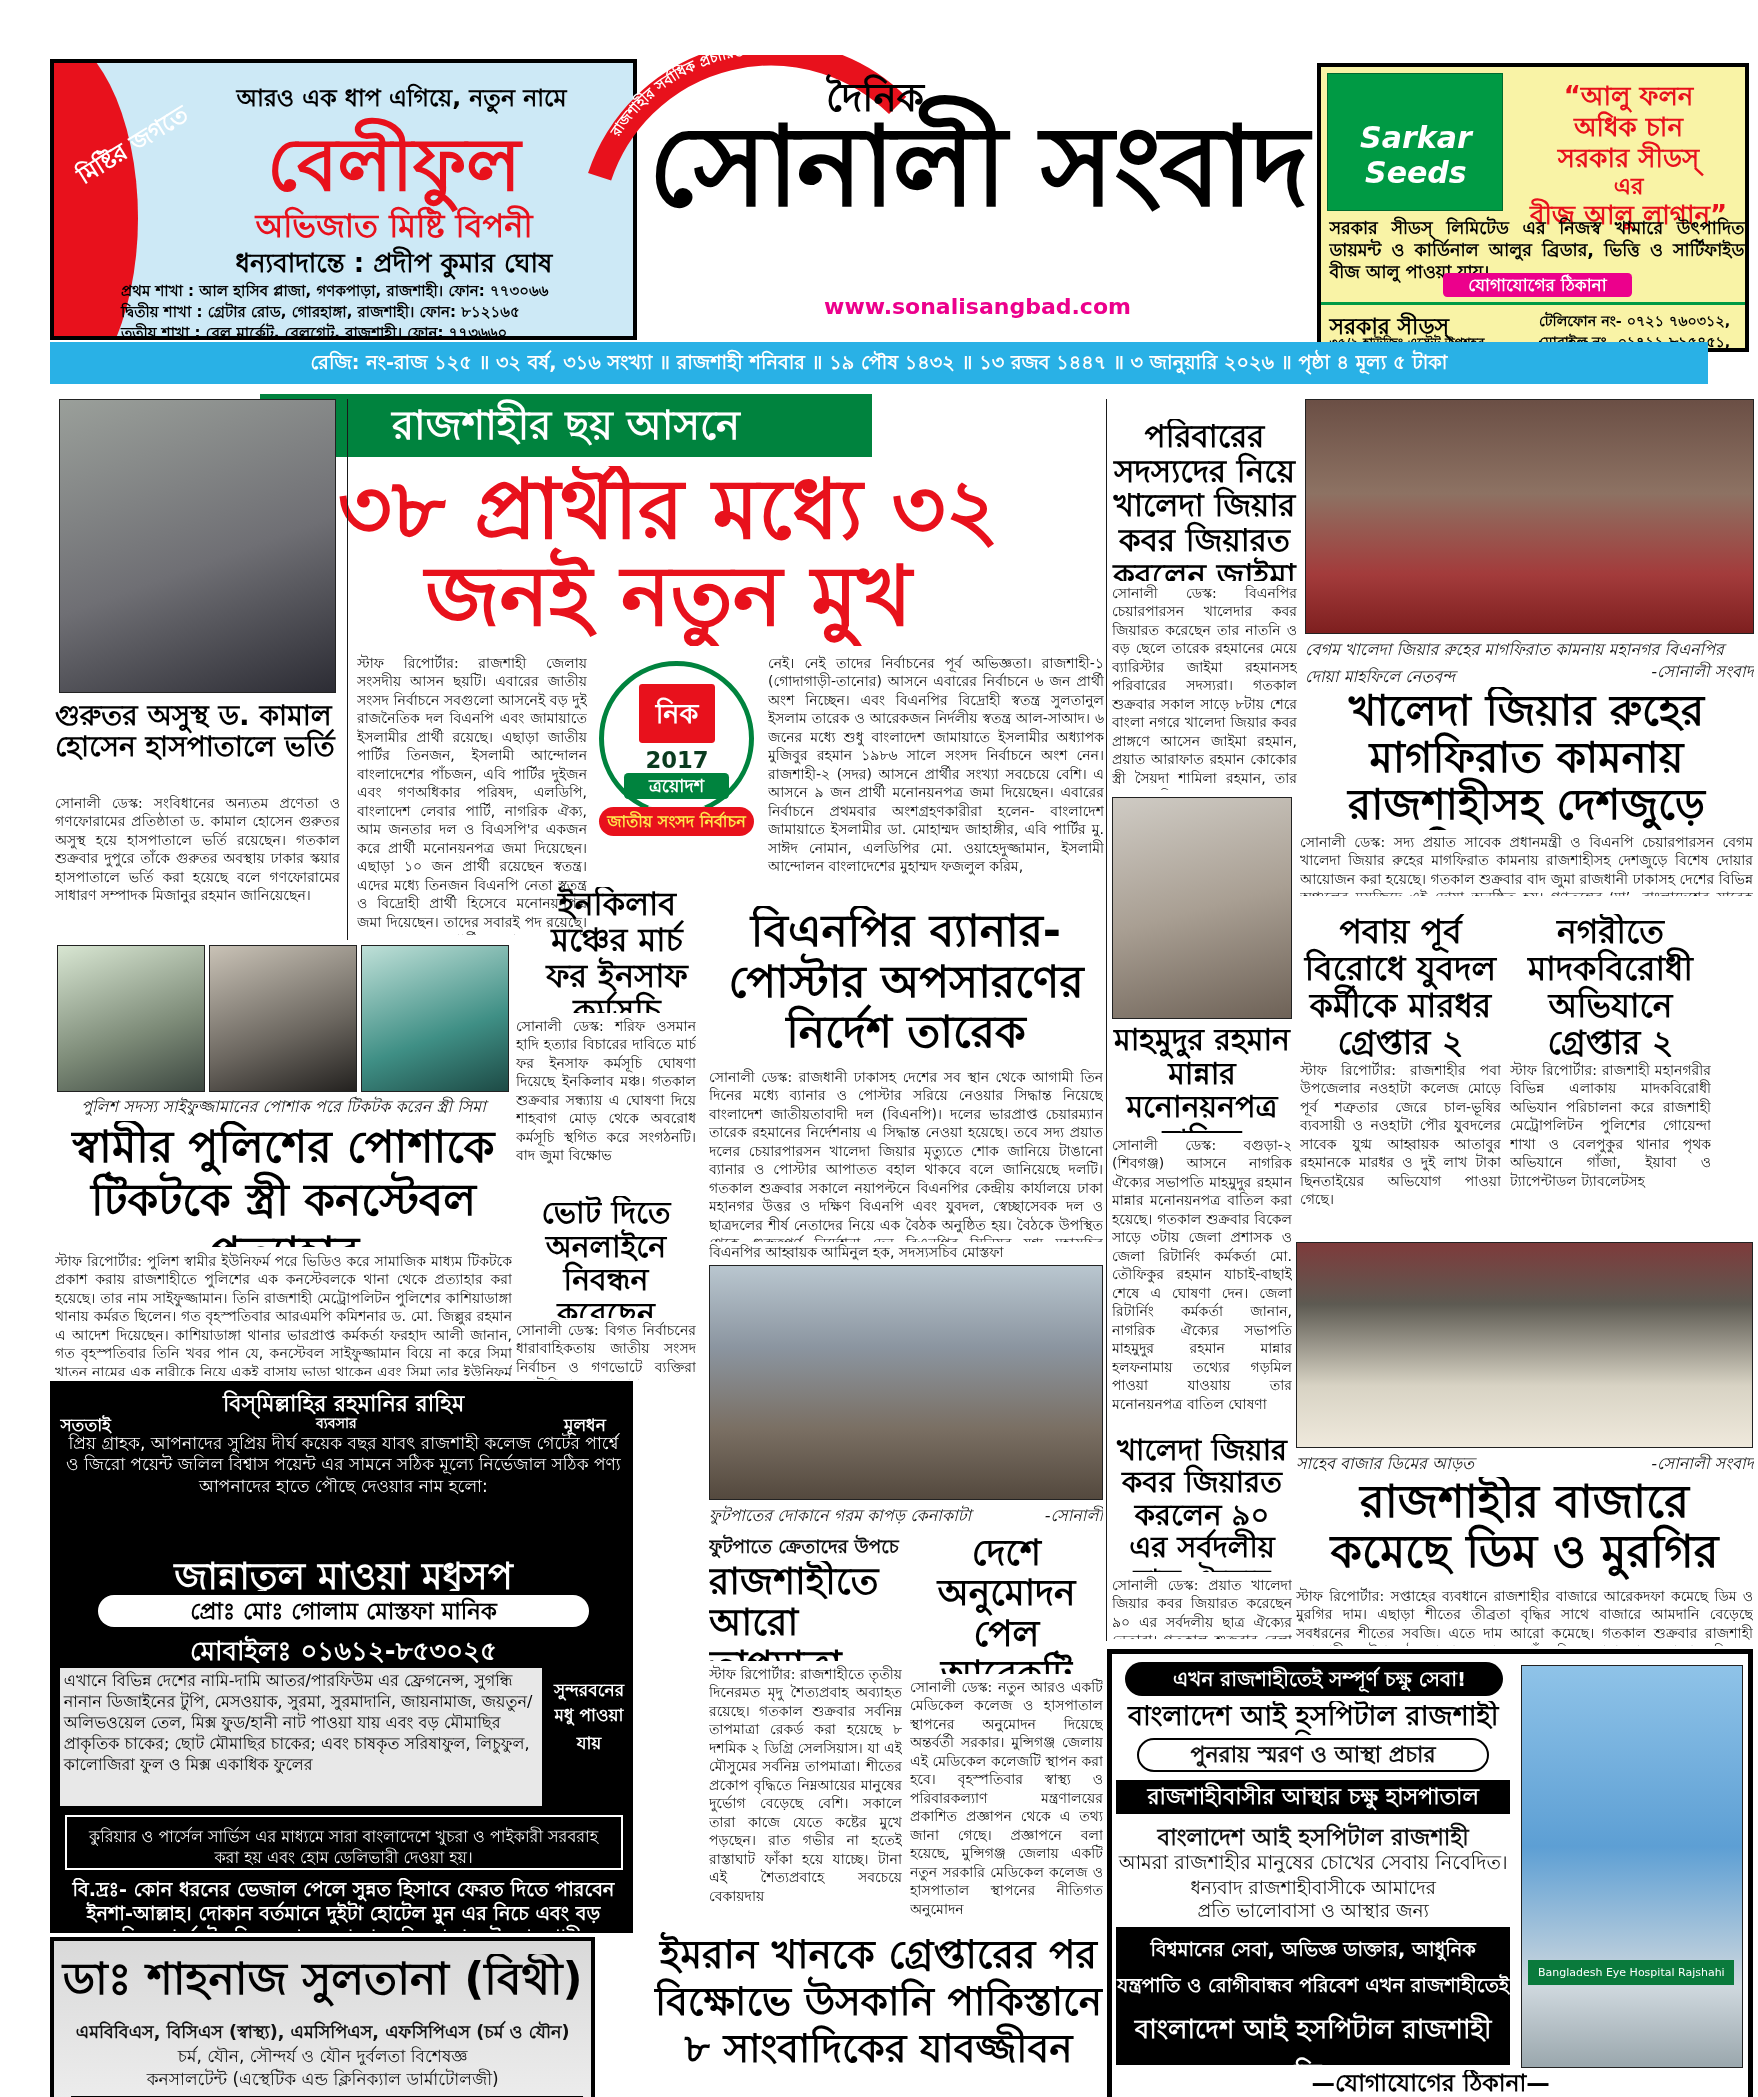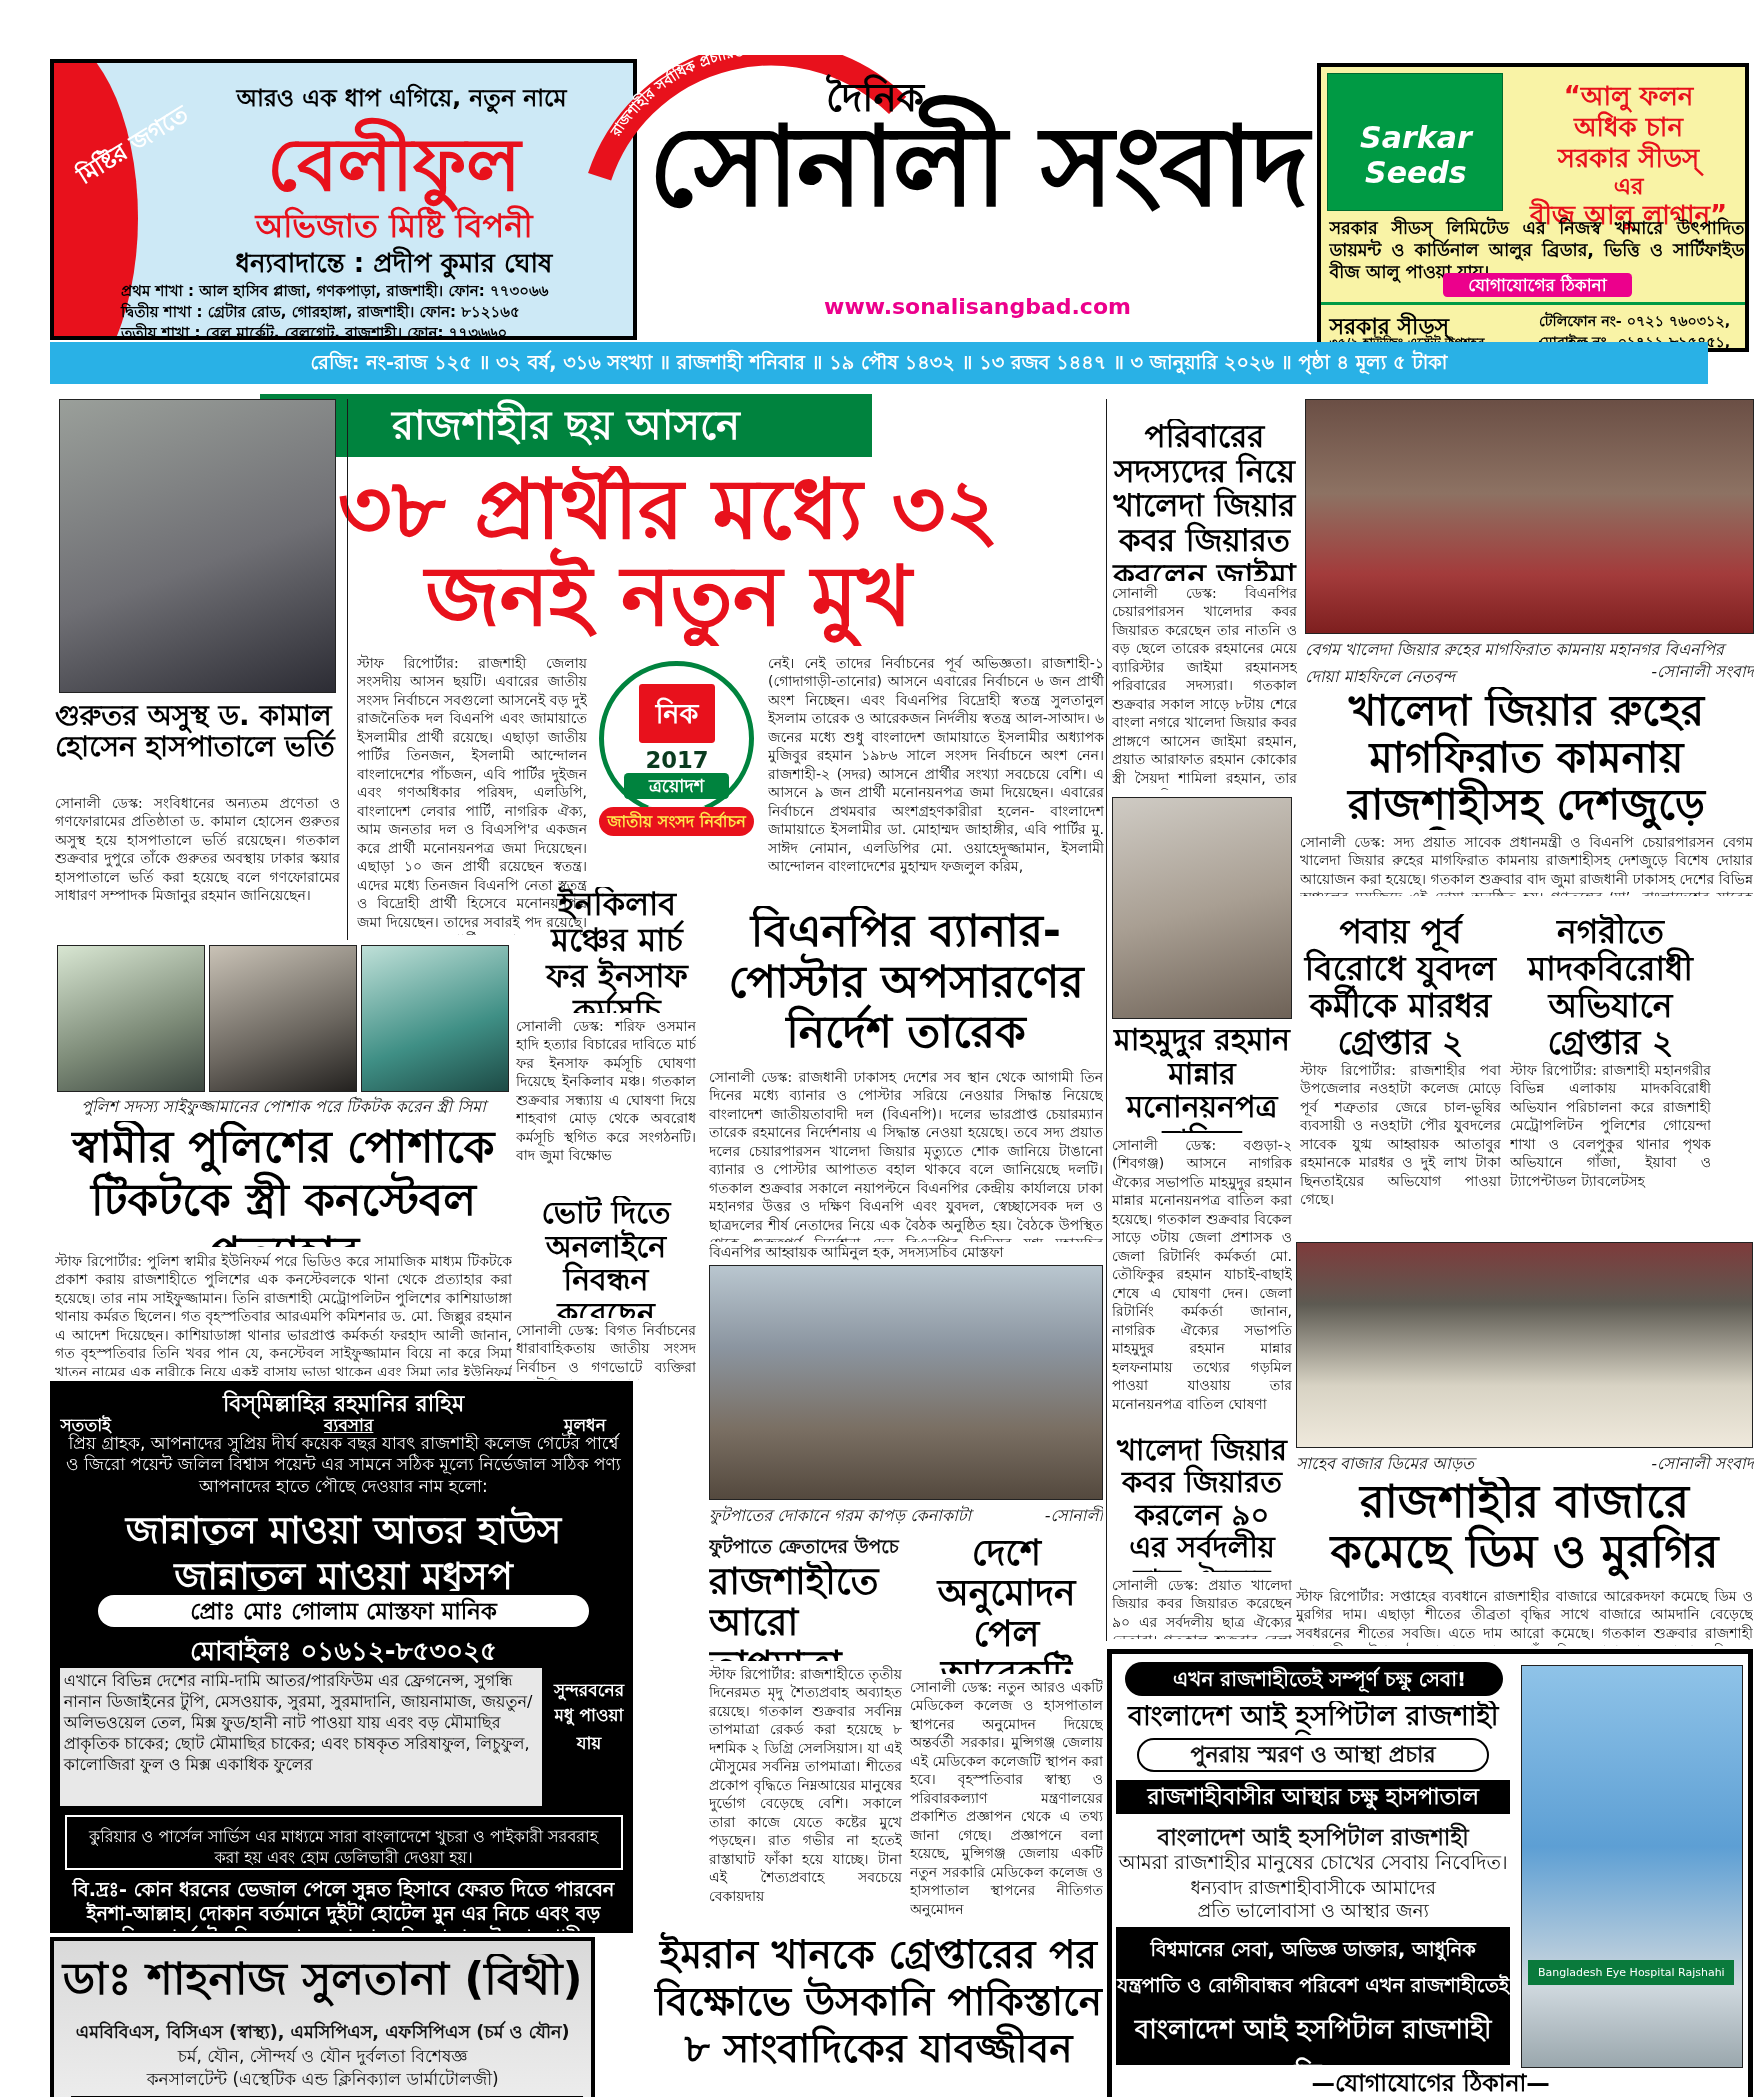--- a/index.html
+++ b/index.html
@@ -200,24 +200,23 @@
   <div class="abs photo" style="left:152px;top:0;width:148px;height:147px;background:linear-gradient(160deg,#c9c2b6 0%,#6b665f 60%,#23211f 100%);"></div>
   <div class="abs photo" style="left:304px;top:0;width:148px;height:147px;background:linear-gradient(160deg,#bfe0d8 0%,#3f8f85 60%,#1d4a45 100%);"></div>
 </div>
 <div class="abs cap ctr clip" style="left:57px;top:1094px;width:453px;height:24px;">পুলিশ সদস্য সাইফুজ্জামানের পোশাক পরে টিকটক করেন স্ত্রী সিমা</div>
 <div class="abs head ctr clip" style="left:55px;top:1121px;width:457px;height:126px;font-size:44px;line-height:1.2;">স্বামীর পুলিশের পোশাকে টিকটকে স্ত্রী কনস্টেবল প্রত্যাহার</div>
 <div class="abs jt body-txt clip" style="left:55px;top:1252px;width:457px;height:124px;">স্টাফ রিপোর্টার: পুলিশ স্বামীর ইউনিফর্ম পরে ভিডিও করে সামাজিক মাধ্যম টিকটকে প্রকাশ করায় রাজশাহীতে পুলিশের এক কনস্টেবলকে থানা থেকে প্রত্যাহার করা হয়েছে। তার নাম সাইফুজ্জামান। তিনি রাজশাহী মেট্রোপলিটন পুলিশের কাশিয়াডাঙ্গা থানায় কর্মরত ছিলেন। গত বৃহস্পতিবার আরএমপি কমিশনার ড. মো. জিল্লুর রহমান এ আদেশ দিয়েছেন। কাশিয়াডাঙ্গা থানার ভারপ্রাপ্ত কর্মকর্তা ফরহাদ আলী জানান, গত বৃহস্পতিবার তিনি খবর পান যে, কনস্টেবল সাইফুজ্জামান বিয়ে না করে সিমা খাতুন নামের এক নারীকে নিয়ে একই বাসায় ভাড়া থাকেন এবং সিমা তার ইউনিফর্ম পরে ভিডিও করে টিকটকে</div>
 
 <div class="abs blackbox clip" style="left:50px;top:1381px;width:583px;height:552px;border:2.5px solid #000;">
   <div class="abs ctr b" style="left:0;top:3.4px;width:583px;font-size:22px;">বিস্‌মিল্লাহির রহমানির রাহিম</div>
   <div class="abs b" style="left:8.4px;top:29px;font-size:17px;">সততাই</div>
-  <div class="abs b" style="left:272px;top:29px;font-size:17px;text-decoration:underline;">ব্যবসার</div>
+  <div class="abs b" style="left:264px;top:29px;font-size:14px;">ব্যবসার</div>
   <div class="abs b" style="left:512px;top:29px;font-size:17px;">মূলধন</div>
   <div class="abs ctr clip" style="left:8.4px;top:50px;width:566px;height:63px;font-size:17px;line-height:1.25;">প্রিয় গ্রাহক, আপনাদের সুপ্রিয় দীর্ঘ কয়েক বছর যাবৎ রাজশাহী কলেজ গেটের পার্শ্বে ও জিরো পয়েন্ট জলিল বিশ্বাস পয়েন্ট এর সামনে সঠিক মূল্যে নির্ভেজাল সঠিক পণ্য আপনাদের হাতে পৌছে দেওয়ার নাম হলো:</div>
-  <div class="abs b ctr clip" style="left:0;top:118px;width:583px;height:44px;font-size:37px;">জান্নাতুল মাওয়া আতর হাউস</div>
   <div class="abs b ctr clip" style="left:0;top:164px;width:583px;height:44px;font-size:37px;text-align:center;">জান্নাতুল মাওয়া মধুসপ</div>
   <div class="abs whitebox ctr" style="left:46px;top:212px;width:491px;height:32px;border-radius:16px;">
     <span style="font-size:22.7px;font-weight:bold;line-height:32px;">প্রোঃ মোঃ গোলাম মোস্তফা মানিক</span>
   </div>
   <div class="abs b ctr clip" style="left:0;top:248px;width:583px;height:32px;font-size:26px;">মোবাইলঃ ০১৬১২-৮৫৩০২৫</div>
   <div class="abs clip" style="left:8.4px;top:285px;width:482px;height:138px;background:#e8e8e8;color:#000;font-size:16px;line-height:1.3;padding:3.4px;">এখানে বিভিন্ন দেশের নামি-দামি আতর/পারফিউম এর ফ্রেগনেন্স, সুগন্ধি নানান ডিজাইনের টুপি, মেসওয়াক, সুরমা, সুরমাদানি, জায়নামাজ, জয়তুন/অলিভওয়েল তেল, মিক্স ফুড/হানী নাট পাওয়া যায় এবং বড় মৌমাছির প্রাকৃতিক চাকের; ছোট মৌমাছির চাকের; এবং চাষকৃত সরিষাফুল, লিচুফুল, কালোজিরা ফুল ও মিক্স একাধিক ফুলের</div>
   <div class="abs b ctr" style="left:495px;top:294px;width:84px;font-size:17px;">সুন্দরবনের</div>
   <div class="abs b ctr" style="left:495px;top:319px;width:84px;font-size:17px;">মধু পাওয়া যায়</div>
   <div class="abs ctr clip" style="left:12.6px;top:432px;width:558px;height:55px;border:2.1px solid #fff;font-size:16px;line-height:1.3;padding:10px;">কুরিয়ার ও পার্সেল সার্ভিস এর মাধ্যমে সারা বাংলাদেশে খুচরা ও পাইকারী সরবরাহ করা হয় এবং হোম ডেলিভারী দেওয়া হয়।</div>
   <div class="abs b ctr clip" style="left:8.4px;top:495px;width:566px;height:71px;font-size:19.3px;line-height:1.25;">বি.দ্রঃ- কোন ধরনের ভেজাল পেলে সুন্নত হিসাবে ফেরত দিতে পারবেন ইনশা-আল্লাহ। দোকান বর্তমানে দুইটা হোটেল মুন এর নিচে এবং বড় মসজিদ মার্কেটের নিচে, সাহেব বাজার, জিরো পয়েন্ট, রাজশাহী।</div>

